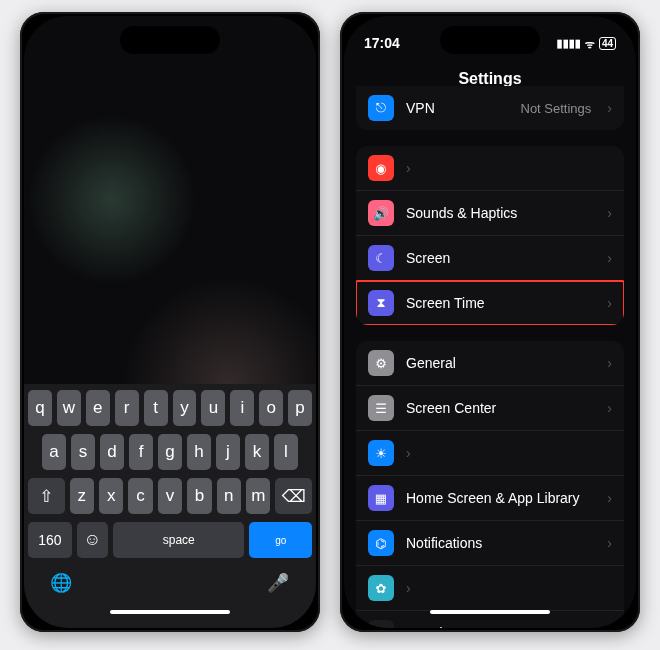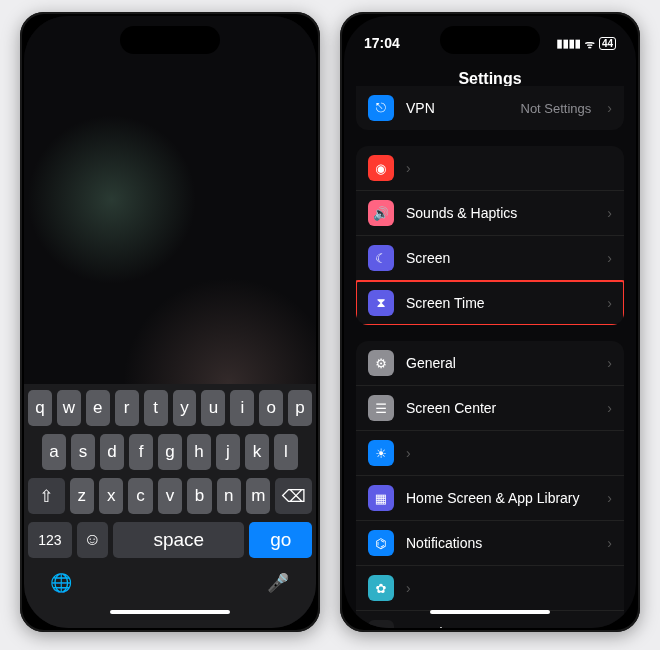--- a/index.html
+++ b/index.html
@@ -58,22 +58,22 @@
   .res-label{font-size:15px}
 
   
   .keyboard{position:absolute;bottom:0;left:0;right:0;background:#1c1c1e;padding:6px 4px 6px;
     display:flex;flex-direction:column;gap:8px}
   .krow{display:flex;gap:5px;justify-content:center}
   .key{background:var(--key-bg);color:#fff;border-radius:5px;height:36px;
     display:flex;align-items:center;justify-content:center;font-size:17px;flex:1;min-width:0}
   .key.dark{background:var(--key-dark)}
   .key.wide15{flex:1.5}
-  .key.space{flex:4.2;font-size:19px}
-  .key.go{background:var(--key-go);flex:2;font-size:19px}
+  .key.space{flex:4.2;font-size:12px}
+  .key.go{background:var(--key-go);flex:2;font-size:10px}
   .key.num{flex:1.4;font-size:14px}
   .kb-bottom{display:flex;justify-content:space-between;align-items:center;padding:6px 22px 2px}
   .kb-ico{color:#ddd;font-size:18px}
   .home-ind{height:4px;width:120px;background:#fff;border-radius:3px;margin:6px auto 8px}
 
   
   .navbar{text-align:center;padding:10px 0 8px;font-weight:600;font-size:16px}
   .list{position:absolute;top:70px;bottom:0;left:0;right:0;overflow:hidden}
   .group{margin:0 12px 16px;border-radius:12px;overflow:hidden;background:#111113}
   .row{display:flex;align-items:center;gap:12px;padding:9px 12px;border-bottom:1px solid #222}
@@ -157,21 +157,21 @@
             <div class="key">z</div>
             <div class="key">x</div>
             <div class="key">c</div>
             <div class="key">v</div>
             <div class="key">b</div>
             <div class="key">n</div>
             <div class="key">m</div>
             <div class="key dark wide15">⌫</div>
           </div>
         <div class="krow">
-          <div class="key dark num">123</div>
+          <div class="key dark num">160</div>
           <div class="key dark" style="flex:1">☺</div>
           <div class="key dark space">space</div>
           <div class="key go">go</div>
         </div>
         <div class="kb-bottom">
           <span class="kb-ico">🌐</span>
           <span class="kb-ico">🎤</span>
         </div>
         <div class="home-ind"></div>
       </div>

